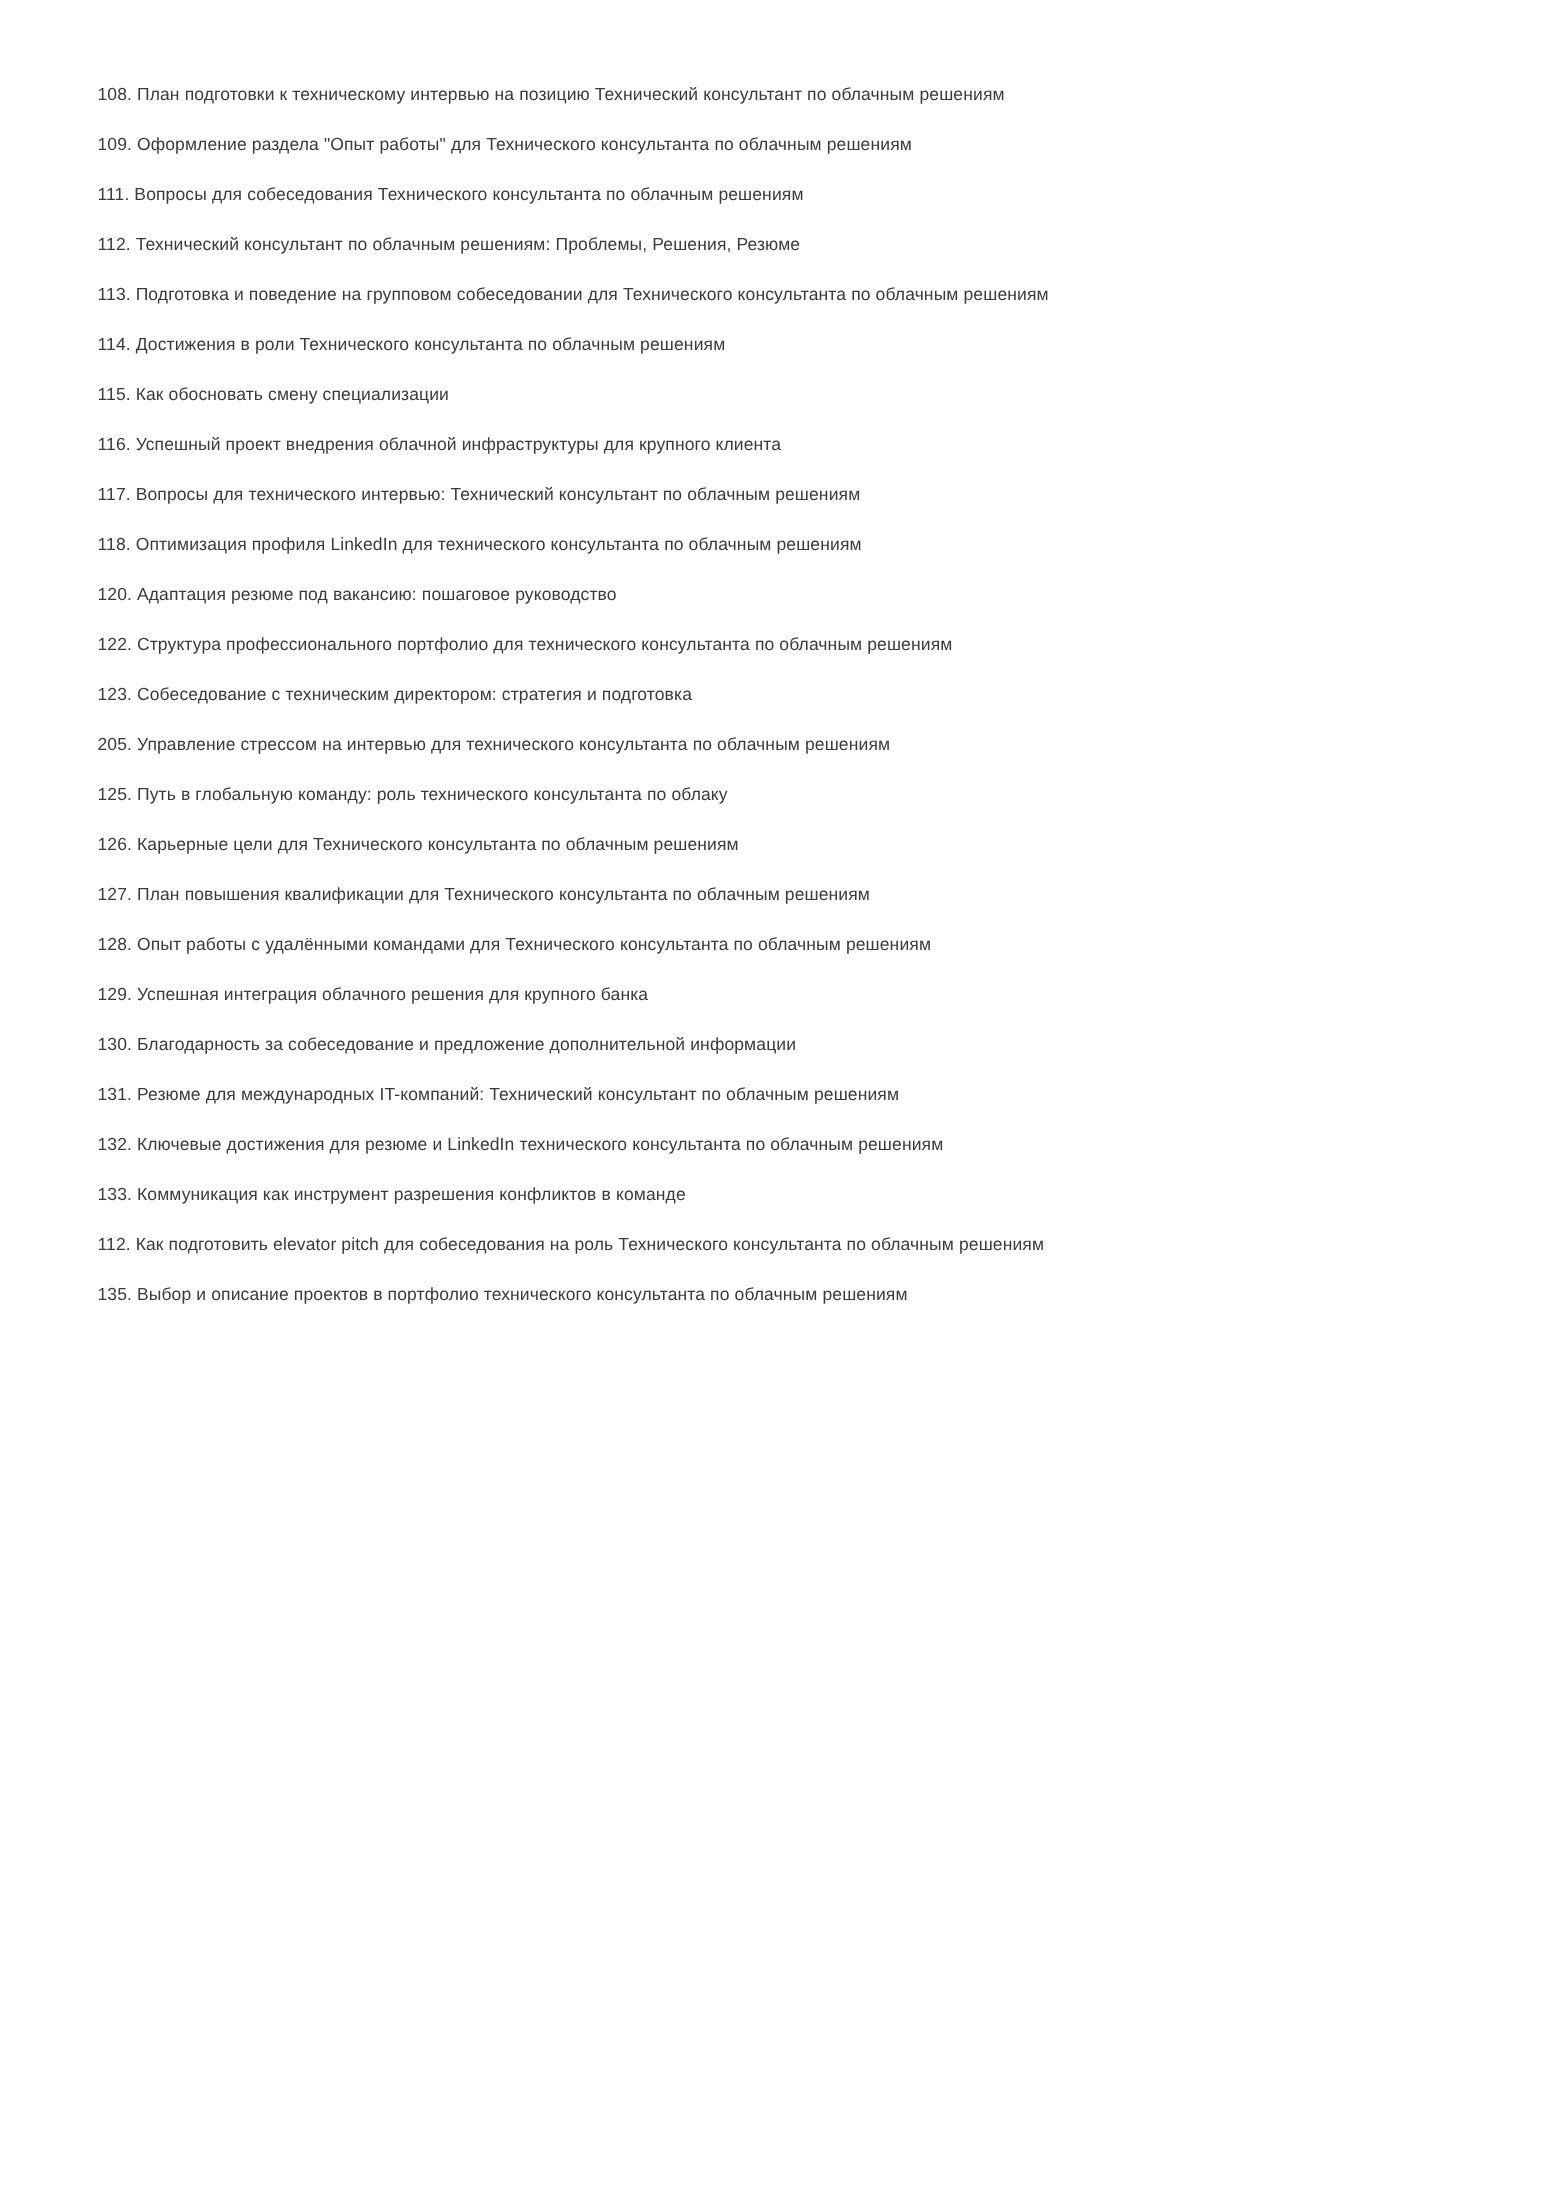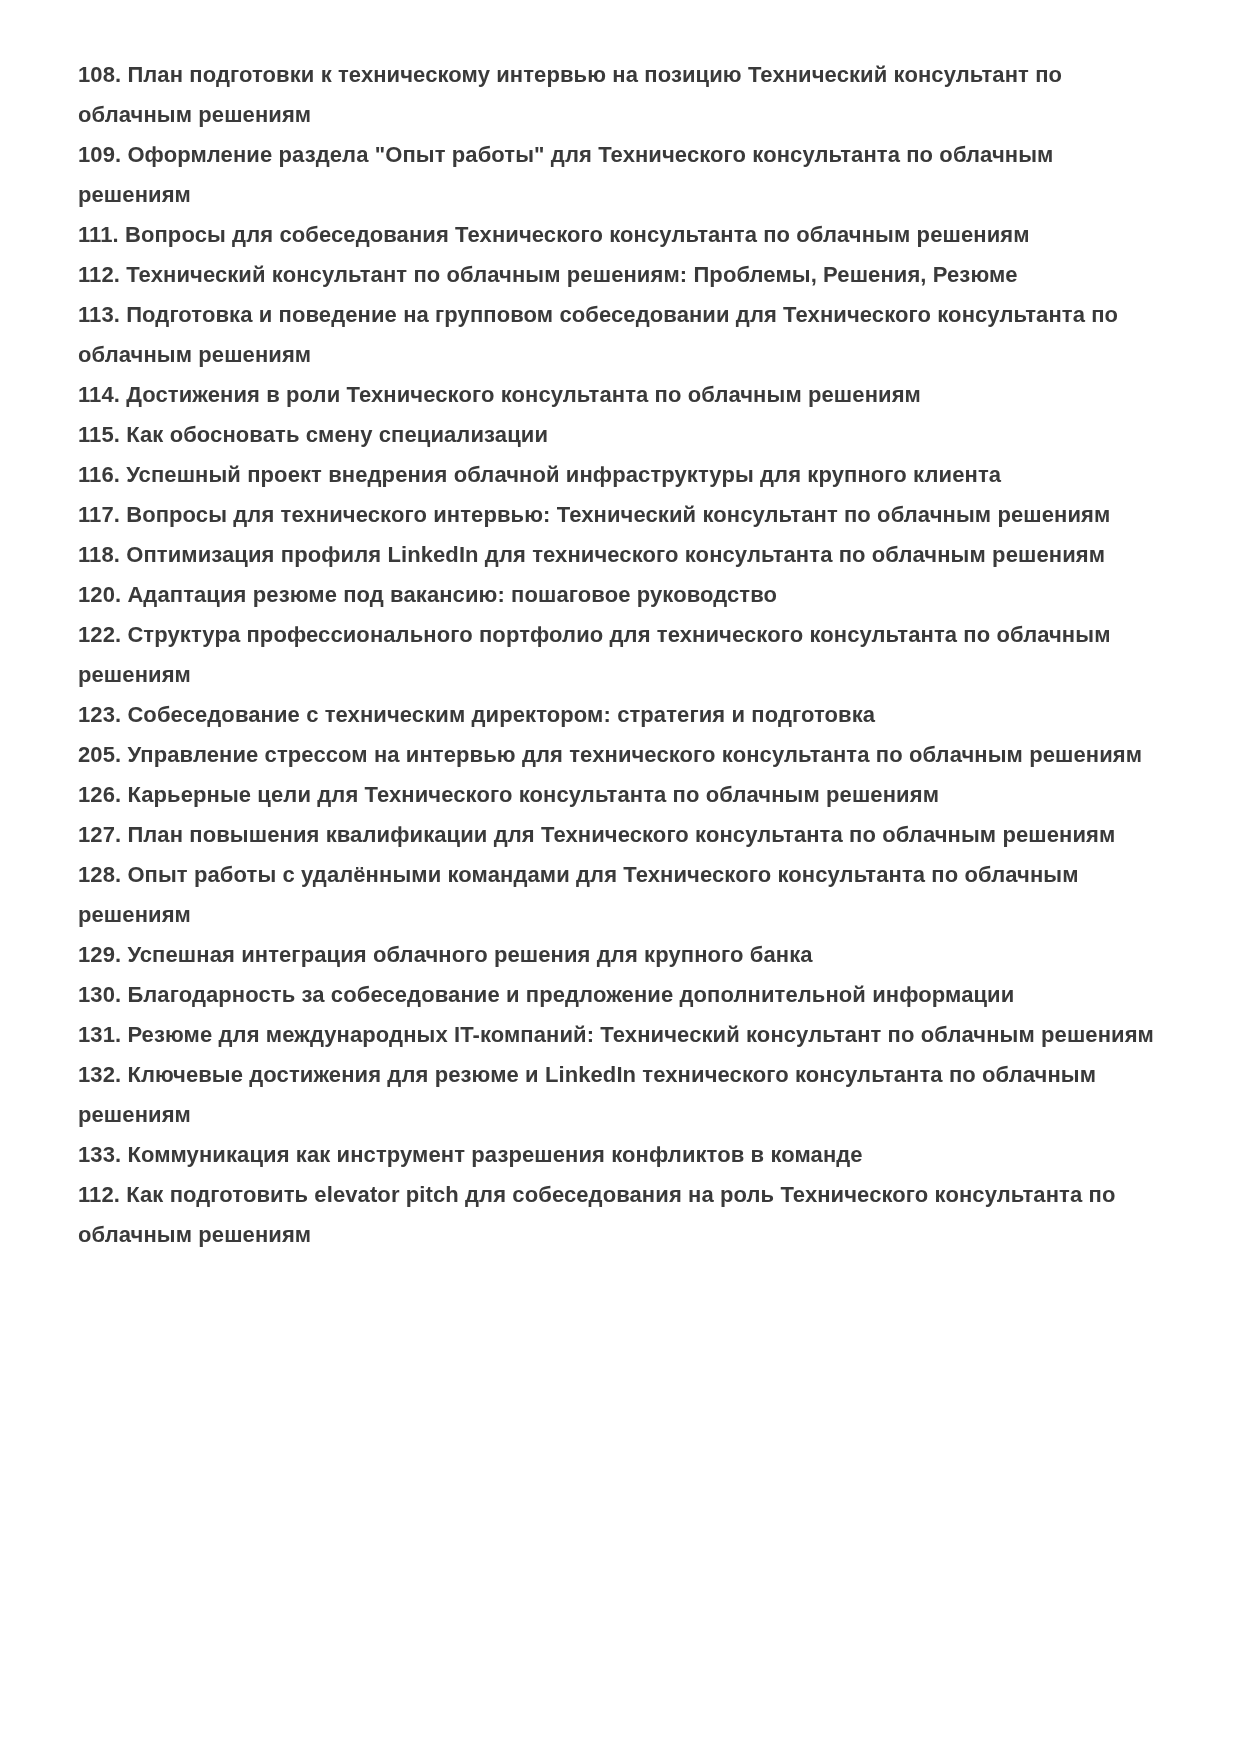--- a/index.html
+++ b/index.html
@@ -15,23 +15,23 @@
     overflow: hidden;
   }
   .doc {
     box-sizing: border-box;
     width: 1239px;
     padding: 55px 76px 0 78px;
   }
   .doc p.list-item {
     margin: 0;
     padding: 0;
-    font-size: 22px;
+    font-size: 14px;
     line-height: 40px;
-    font-weight: 700;
+    font-weight: 400;
     letter-spacing: 0.1px;
   }
   .list-item .num {
     margin-right: 0.28em;
   }
 </style>
 </head>
 <body>
 
 <div class="doc">
@@ -43,23 +43,25 @@
   <p class="list-item"><span class="num">113.</span><span>Подготовка и поведение на групповом собеседовании для Технического консультанта по облачным решениям</span></p>
   <p class="list-item"><span class="num">114.</span><span>Достижения в роли Технического консультанта по облачным решениям</span></p>
   <p class="list-item"><span class="num">115.</span><span>Как обосновать смену специализации</span></p>
   <p class="list-item"><span class="num">116.</span><span>Успешный проект внедрения облачной инфраструктуры для крупного клиента</span></p>
   <p class="list-item"><span class="num">117.</span><span>Вопросы для технического интервью: Технический консультант по облачным решениям</span></p>
   <p class="list-item"><span class="num">118.</span><span>Оптимизация профиля LinkedIn для технического консультанта по облачным решениям</span></p>
   <p class="list-item"><span class="num">120.</span><span>Адаптация резюме под вакансию: пошаговое руководство</span></p>
   <p class="list-item"><span class="num">122.</span><span>Структура профессионального портфолио для технического консультанта по облачным решениям</span></p>
   <p class="list-item"><span class="num">123.</span><span>Собеседование с техническим директором: стратегия и подготовка</span></p>
   <p class="list-item"><span class="num">205.</span><span>Управление стрессом на интервью для технического консультанта по облачным решениям</span></p>
+  <p class="list-item"><span class="num">125.</span><span>Путь в глобальную команду: роль технического консультанта по облаку</span></p>
   <p class="list-item"><span class="num">126.</span><span>Карьерные цели для Технического консультанта по облачным решениям</span></p>
   <p class="list-item"><span class="num">127.</span><span>План повышения квалификации для Технического консультанта по облачным решениям</span></p>
   <p class="list-item"><span class="num">128.</span><span>Опыт работы с удалёнными командами для Технического консультанта по облачным решениям</span></p>
   <p class="list-item"><span class="num">129.</span><span>Успешная интеграция облачного решения для крупного банка</span></p>
   <p class="list-item"><span class="num">130.</span><span>Благодарность за собеседование и предложение дополнительной информации</span></p>
   <p class="list-item"><span class="num">131.</span><span>Резюме для международных IT-компаний: Технический консультант по облачным решениям</span></p>
   <p class="list-item"><span class="num">132.</span><span>Ключевые достижения для резюме и LinkedIn технического консультанта по облачным решениям</span></p>
   <p class="list-item"><span class="num">133.</span><span>Коммуникация как инструмент разрешения конфликтов в команде</span></p>
   <p class="list-item"><span class="num">112.</span><span>Как подготовить elevator pitch для собеседования на роль Технического консультанта по облачным решениям</span></p>
+  <p class="list-item"><span class="num">135.</span><span>Выбор и описание проектов в портфолио технического консультанта по облачным решениям</span></p>
 
 </div>
 
 </body></html>

